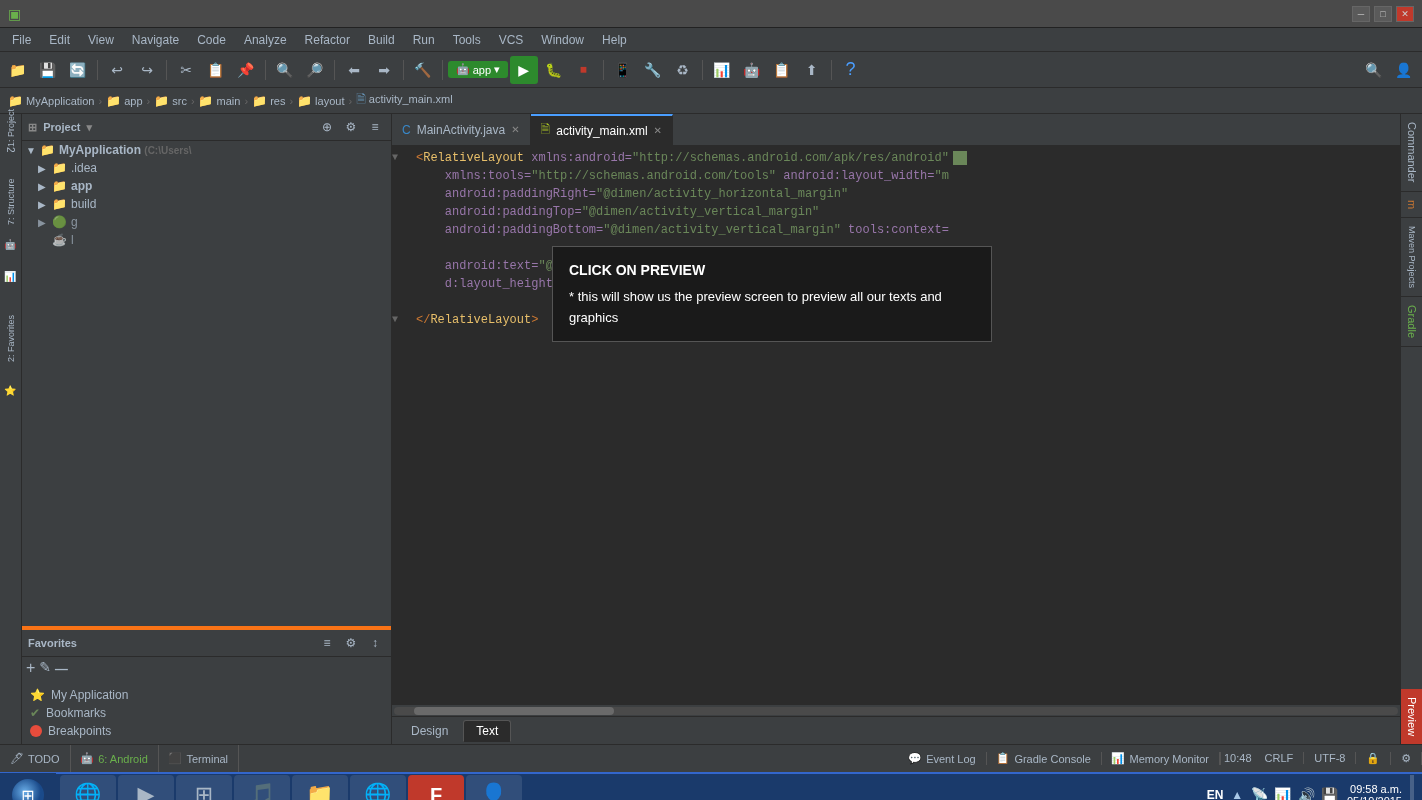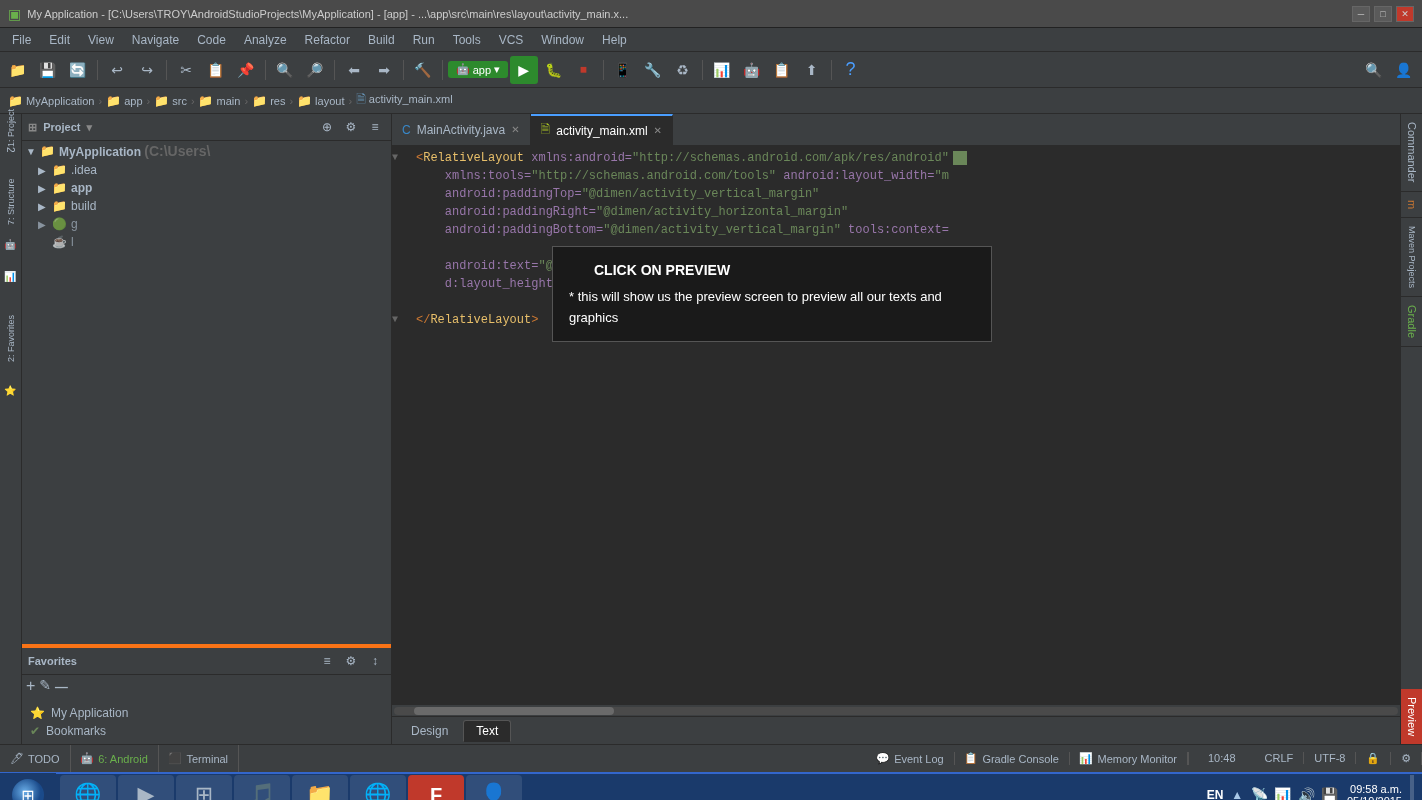--- a/index.html
+++ b/index.html
@@ -85,57 +85,56 @@
     .fold-btn { width: 16px; color: #666; font-size: 10px; cursor: pointer; flex-shrink: 0; padding-top: 2px; }
     .c-tag { color: #e8bf6a; }
     .c-attr { color: #9876aa; }
     .c-val { color: #6a8759; }
     .c-bracket { color: #cc7832; }
     .c-close { color: #e8bf6a; }
     .c-cursor { background: #5f8dbc; color: white; }
 
     
     #tooltip-overlay { position: absolute; top: 100px; left: 160px; background: #1a1a1a; color: #fff; border: 1px solid #555; padding: 12px 16px; font-size: 13px; font-family: Arial, sans-serif; max-width: 440px; z-index: 100; line-height: 1.6; }
-    #tooltip-title { font-weight: bold; font-size: 14px; margin-bottom: 6px; margin-left: 25px; }
+    #tooltip-title { font-weight: bold; font-size: 14px; margin-bottom: 6px; }
 
     
     #bottom-tabs { height: 28px; background: #3c3f41; display: flex; align-items: center; border-top: 1px solid #2b2b2b; padding: 0 6px; gap: 2px; }
     .bottom-tab { padding: 3px 12px; font-size: 12px; cursor: pointer; color: #a9b7c6; border: 1px solid transparent; border-radius: 3px 3px 0 0; }
     .bottom-tab.active { background: #2b2b2b; color: #fff; border-color: #555 #555 #2b2b2b #555; }
 
     
     #h-scrollbar { height: 12px; background: #3c3f41; border-top: 1px solid #2b2b2b; display: flex; align-items: center; padding: 0 2px; }
     .h-scroll-track { flex: 1; height: 8px; background: #4a4a4a; border-radius: 4px; position: relative; }
     .h-scroll-thumb { width: 200px; height: 8px; background: #6a6a6a; border-radius: 4px; position: absolute; left: 20px; }
 
     
     #status-bar { background: #3c3f41; height: 28px; display: flex; align-items: center; border-top: 1px solid #2b2b2b; font-size: 11px; color: #a9b7c6; }
     .status-item { padding: 0 10px; border-right: 1px solid #555; height: 100%; display: flex; align-items: center; cursor: pointer; gap: 4px; }
     .status-todo { color: #a9b7c6; }
     .status-android { color: #6ab04c; }
     .status-right { margin-left: auto; display: flex; }
-    .status-coords { padding: 0 19px; border-left: 1px solid #555; }
+    .status-coords { padding: 0 3px; border-left: 1px solid #555; }
 
     
     #taskbar { background: #1a3a6b; height: 44px; display: flex; align-items: center; border-top: 2px solid #3366cc; }
     .taskbar-start { width: 56px; height: 44px; background: #1a3a6b; display: flex; align-items: center; justify-content: center; cursor: pointer; }
     .taskbar-apps { display: flex; align-items: center; gap: 2px; padding: 0 4px; flex: 1; }
     .taskbar-app { width: 56px; height: 40px; background: rgba(255,255,255,0.1); border-radius: 4px; cursor: pointer; display: flex; align-items: center; justify-content: center; font-size: 24px; }
     .taskbar-right { display: flex; align-items: center; padding: 0 8px; gap: 8px; }
     .taskbar-clock { color: white; font-size: 11px; text-align: right; }
     .lang-btn { color: white; font-size: 12px; font-weight: bold; cursor: pointer; }
     .sys-icons { display: flex; gap: 6px; align-items: center; }
   </style>
 </head>
 <body>
 
 <div id="title-bar">
   <div class="title-text">
     <span style="color:#6ab04c;font-size:14px;">▣</span>
-    <span style="font-size:11px;">My Application - [C:\Users\TROY\AndroidStudioProjects\MyApplication] - [app] - ...\app\src\main\res\layout\activity_main.x...</span>
   </div>
   <div class="win-controls">
     <div class="win-btn">─</div>
     <div class="win-btn">□</div>
     <div class="win-btn close">✕</div>
   </div>
 </div>
 
 <div id="menu-bar">
   <span class="menu-item">File</span>
@@ -257,21 +256,21 @@
         <button class="panel-action-btn">⊕</button>
         <button class="panel-action-btn">⚙</button>
         <button class="panel-action-btn">≡</button>
       </div>
     </div>
     <div id="project-tree">
 
       <div class="tree-item">
         <span class="tree-arrow">▼</span>
         <span class="tree-icon folder-icon">📁</span>
-        <span class="tree-label" style="font-weight:bold;color:#a9b7c6;">MyApplication <span style="color:#666;font-size:14px;">(C:\Users\</span></span>
+        <span class="tree-label" style="font-weight:bold;color:#a9b7c6;">MyApplication <span style="color:#666;font-size:10px;">(C:\Users\</span></span>
       </div>
 
       <div class="tree-item tree-sub">
         <span class="tree-arrow">▶</span>
         <span class="tree-icon folder-icon">📁</span>
         <span class="tree-label">.idea</span>
       </div>
 
       <div class="tree-item tree-sub">
         <span class="tree-arrow">▶</span>
@@ -315,20 +314,24 @@
         <span class="fav-action-btn" style="font-size:18px;">─</span>
       </div>
       <div id="favorites-content">
         <div class="fav-item">
           <span class="fav-star">⭐</span>
           <span>My Application</span>
         </div>
         <div class="fav-item">
           <span class="fav-check">✔</span>
           <span>Bookmarks</span>
+        </div>
+        <div class="fav-item">
+          <span class="fav-dot"></span>
+          <span>Breakpoints</span>
         </div>
       </div>
     </div>
   </div>
 
   <div id="editor-area">
 
     <div id="tab-bar">
       <div class="editor-tab">
         <span class="tab-java-icon">C</span>
@@ -358,27 +361,27 @@
       </div>
       <div class="code-line">
         <div class="fold-btn"> </div>
         <div class="line-content">
           <span style="color:#aaa;">    </span><span class="c-attr">xmlns:tools=</span><span class="c-val">"http://schemas.android.com/tools"</span><span class="c-attr"> android:layout_width=</span><span class="c-val">"m</span>
         </div>
       </div>
       <div class="code-line">
         <div class="fold-btn"> </div>
         <div class="line-content">
+          <span style="color:#aaa;">    </span><span class="c-attr">android:paddingRight=</span><span class="c-val">"@dimen/activity_horizontal_margin"</span>
+        </div>
+      </div>
+      <div class="code-line">
+        <div class="fold-btn"> </div>
+        <div class="line-content">
           <span style="color:#aaa;">    </span><span class="c-attr">android:paddingTop=</span><span class="c-val">"@dimen/activity_vertical_margin"</span>
-        </div>
-      </div>
-      <div class="code-line">
-        <div class="fold-btn"> </div>
-        <div class="line-content">
-          <span style="color:#aaa;">    </span><span class="c-attr">android:paddingRight=</span><span class="c-val">"@dimen/activity_horizontal_margin"</span>
         </div>
       </div>
       <div class="code-line">
         <div class="fold-btn"> </div>
         <div class="line-content">
           <span style="color:#aaa;">    </span><span class="c-attr">android:paddingBottom=</span><span class="c-val">"@dimen/activity_vertical_margin"</span><span class="c-attr"> tools:context=</span>
         </div>
       </div>
       <div class="code-line">
         <div class="fold-btn"> </div>

